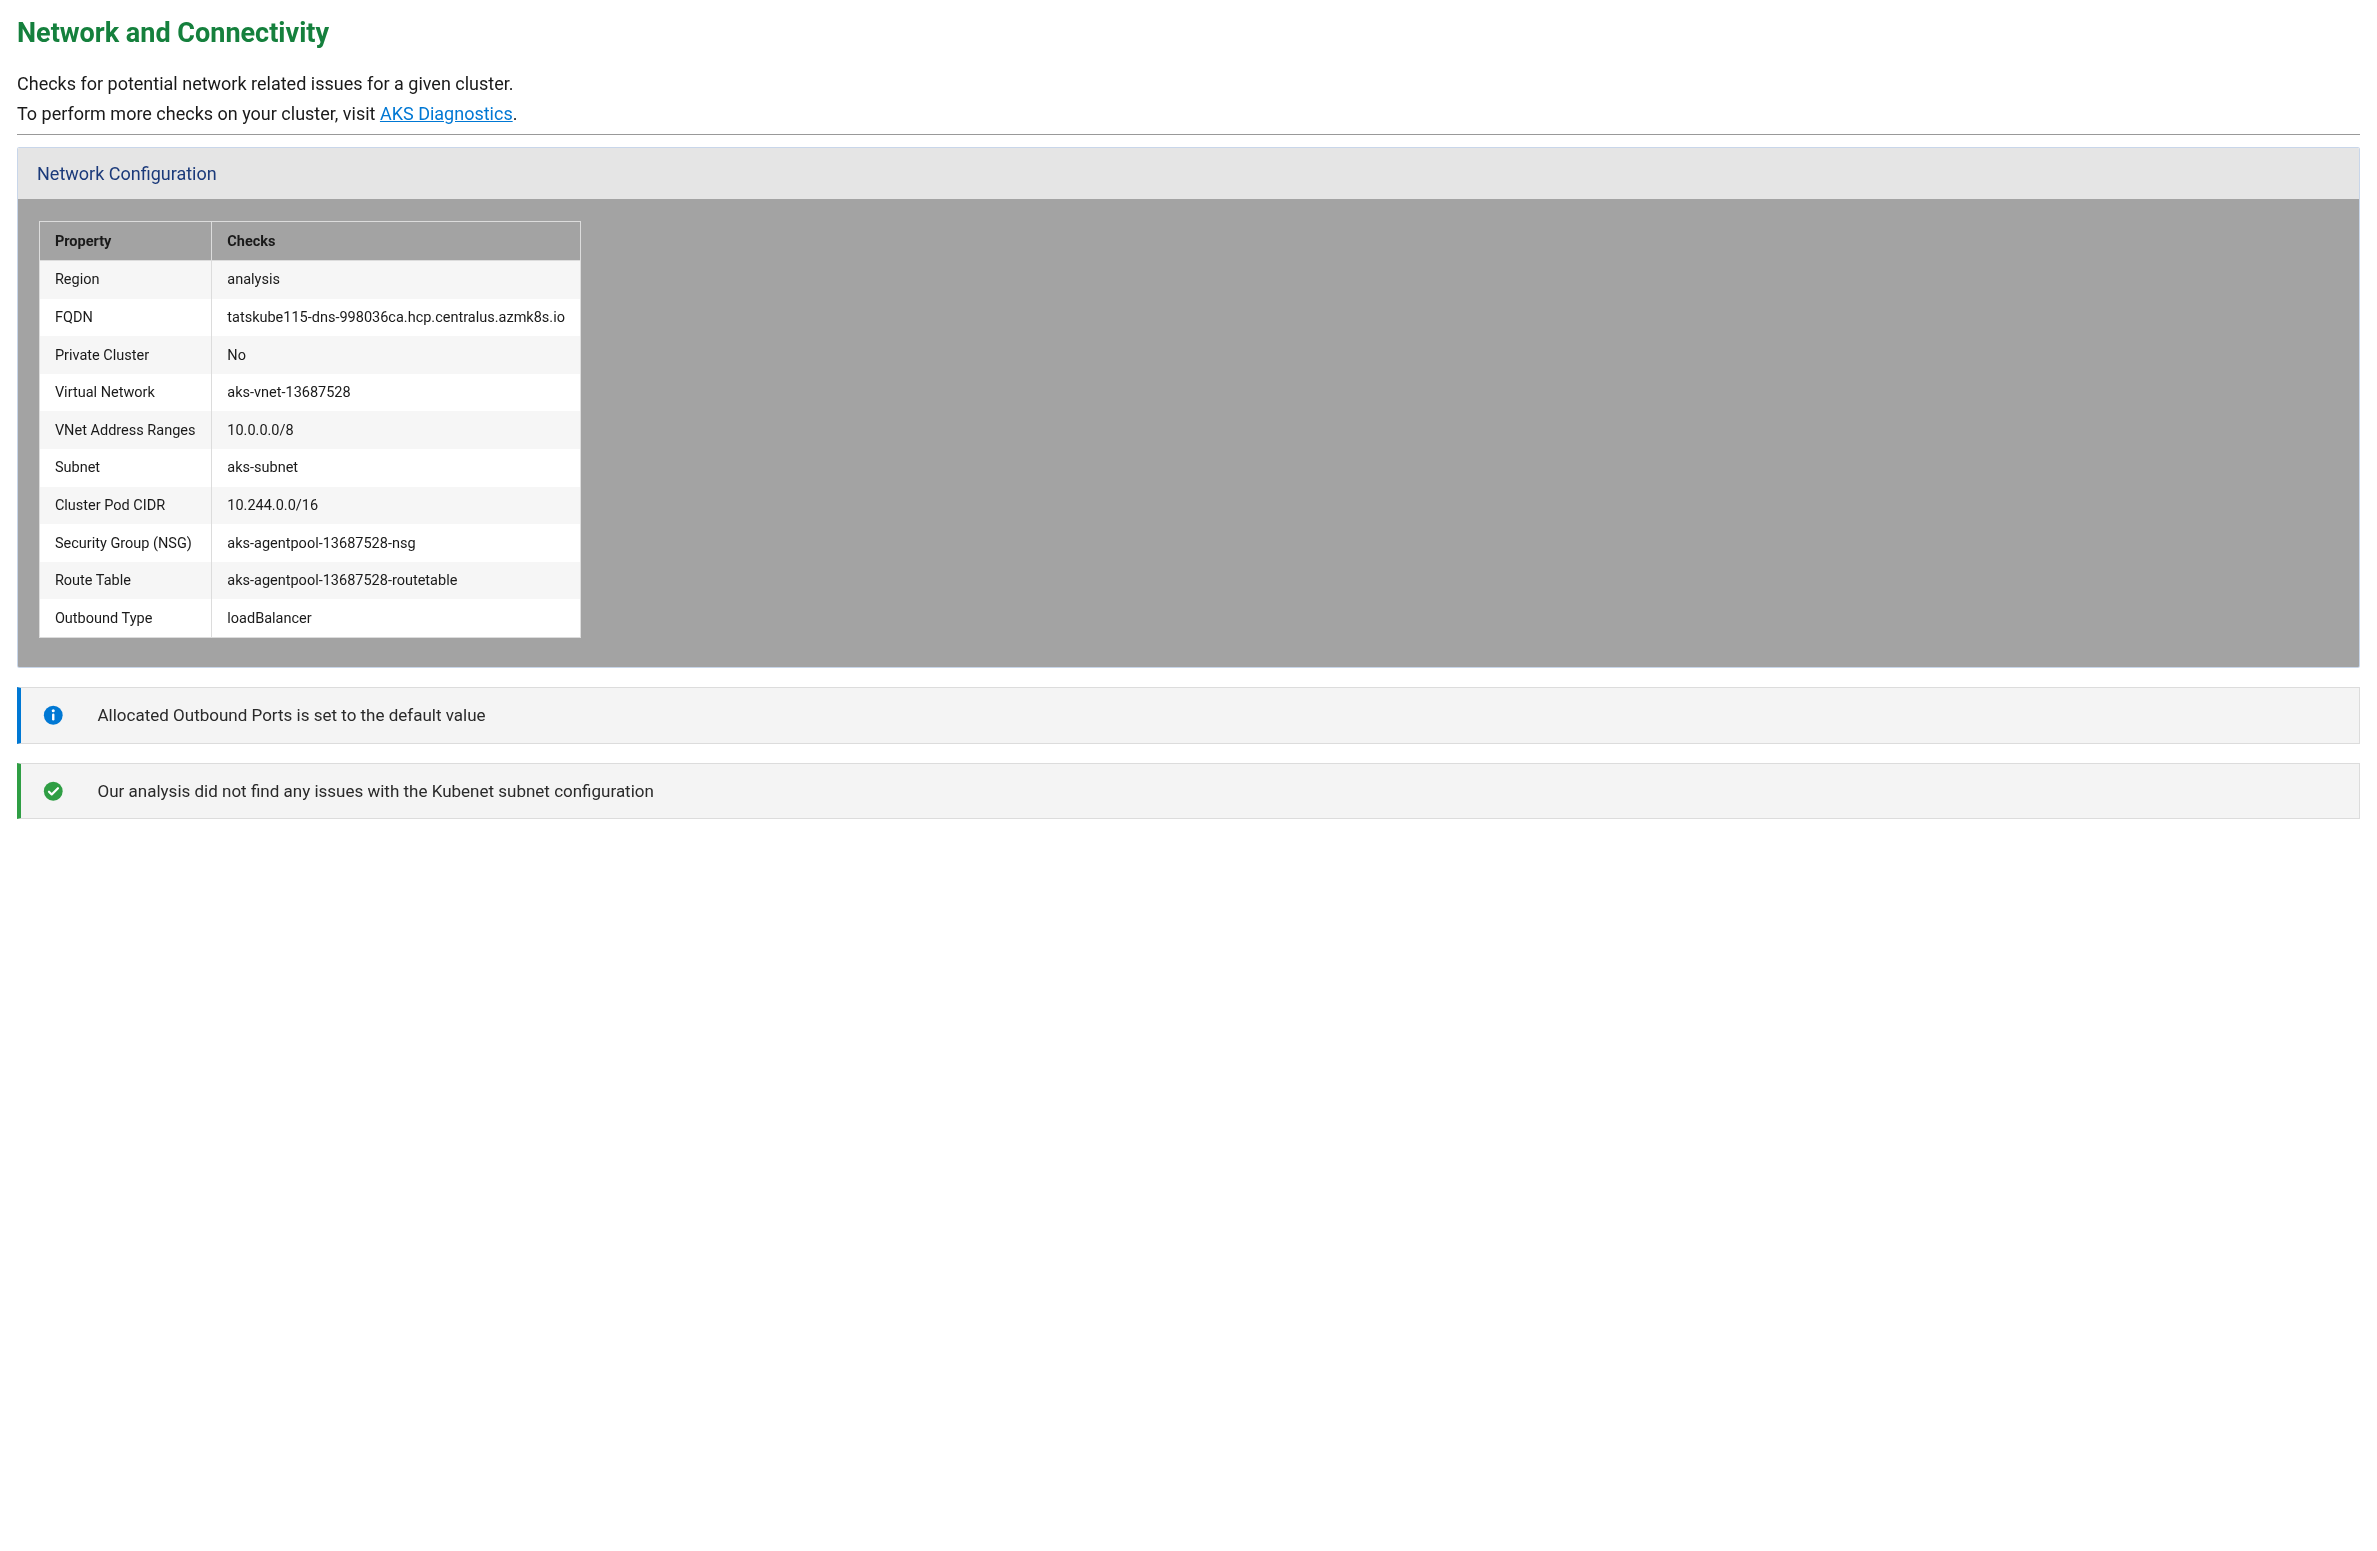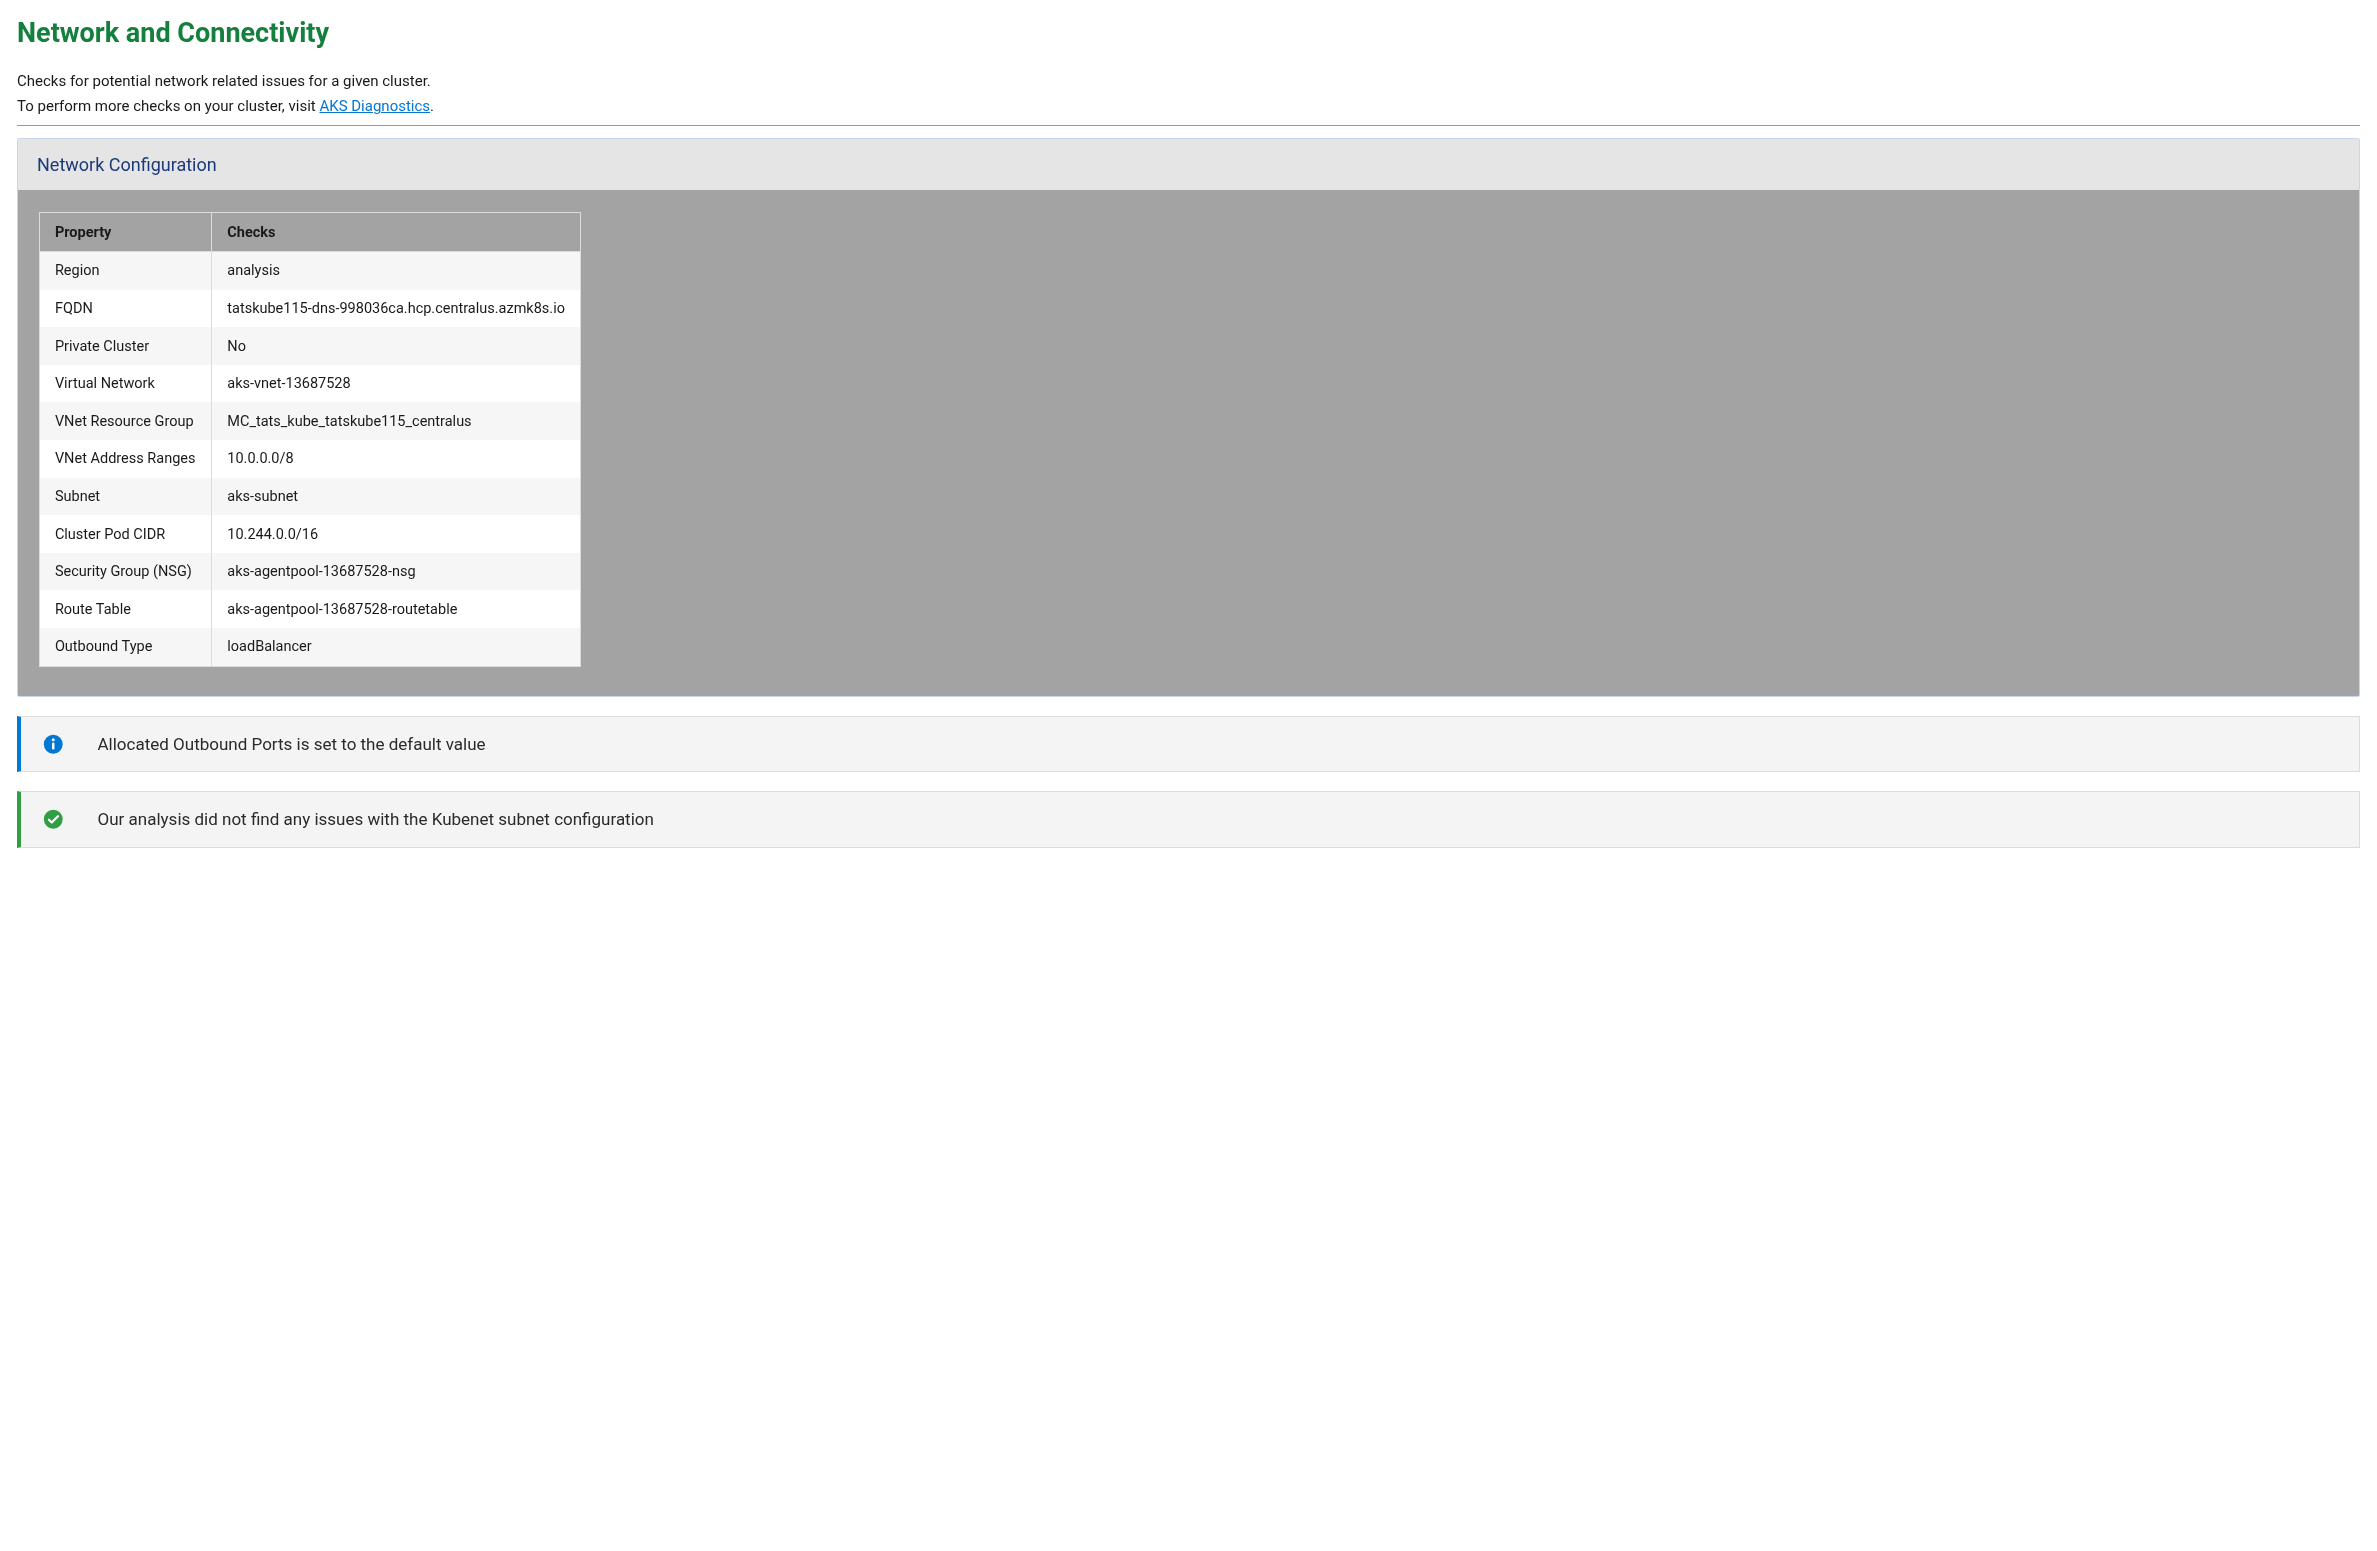--- a/index.html
+++ b/index.html
@@ -13,21 +13,21 @@
       color: #1a1a1a;
       padding: 17px;
     }
     .page-title {
       font-size: 27px;
       font-weight: 700;
       margin-bottom: 20.5px;
       color: #15803d;
     }
     .intro {
-      font-size: 15px;
+      font-size: 18px;
       color: #1a1a1a;
       line-height: 1.5;
       margin-bottom: 3.4px;
     }
     .intro a {
       color: #0078d4;
       text-decoration: underline;
     }
     .intro-divider {
       border: none;
@@ -138,24 +138,20 @@
             <td>FQDN</td>
             <td>tatskube115-dns-998036ca.hcp.centralus.azmk8s.io</td>
           </tr>
           <tr>
             <td>Private Cluster</td>
             <td>No</td>
           </tr>
           <tr>
             <td>Virtual Network</td>
             <td>aks-vnet-13687528</td>
-          </tr>
-          <tr>
-            <td>VNet Resource Group</td>
-            <td>MC_tats_kube_tatskube115_centralus</td>
           </tr>
           <tr>
             <td>VNet Address Ranges</td>
             <td>10.0.0.0/8</td>
           </tr>
           <tr>
             <td>Subnet</td>
             <td>aks-subnet</td>
           </tr>
           <tr>

